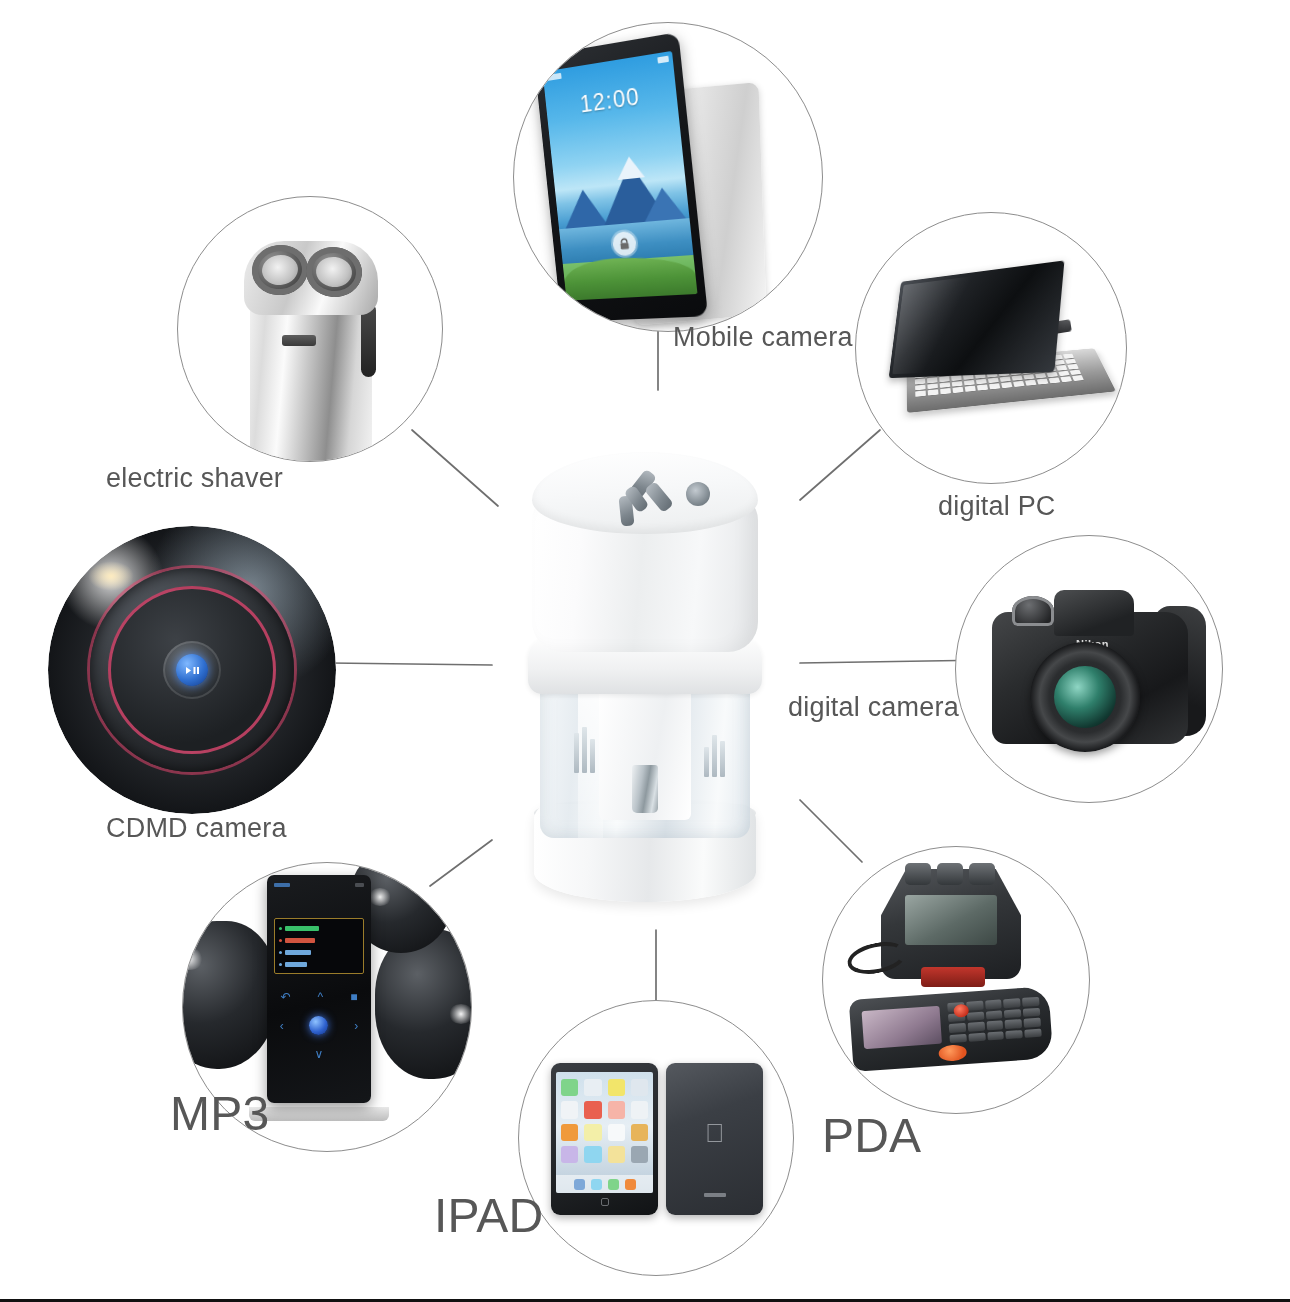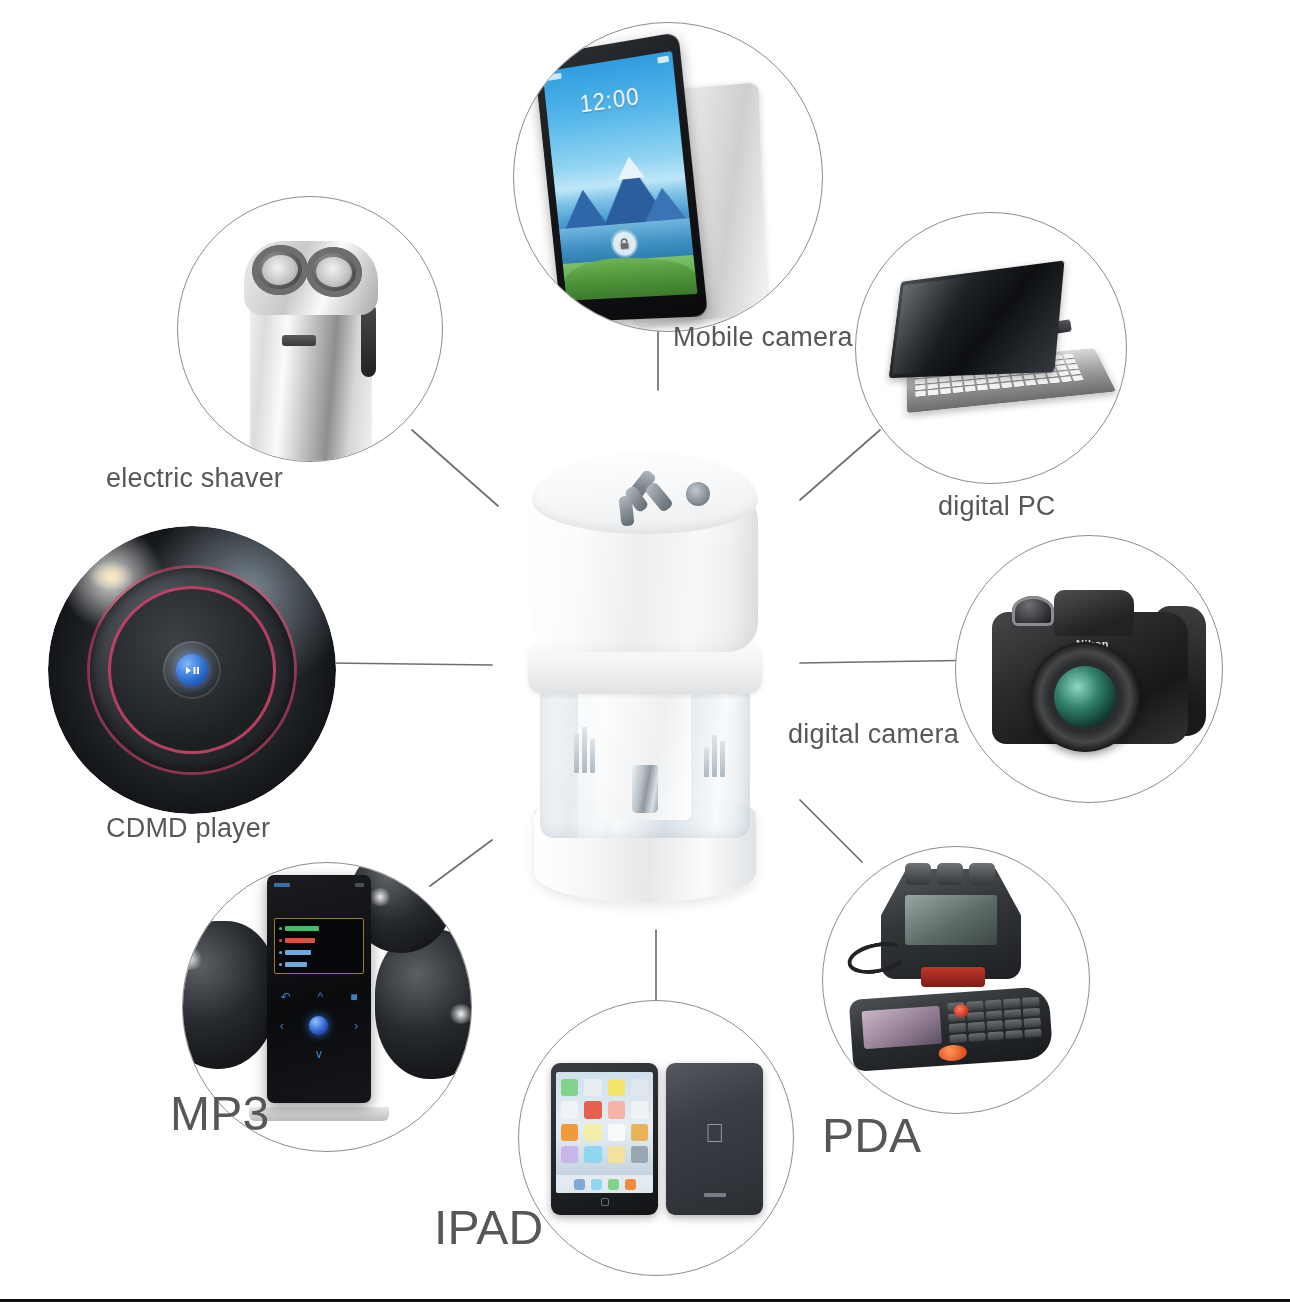--- a/index.html
+++ b/index.html
@@ -248,21 +248,21 @@
   }
   .cam-glass {
     position: absolute; left: 50%; top: 50%; transform: translate(-50%,-50%);
     width: 62px; height: 62px; border-radius: 50%;
     background: radial-gradient(circle at 38% 34%, #8fd6c4 0%, #2f7f6b 38%, #123a32 72%, #06100e 100%);
   }
   .cam-brand {
     position: absolute; left: 84px; top: 26px;
     color: #e6e6e6; font-size: 11px; letter-spacing: .5px; font-weight: 700;
   }
-  #lbl-camera { left: 788px; top: 719px; }
+  #lbl-camera { left: 788px; top: 692px; }
 
   
   #c-mp3 { left: 182px; top: 862px; width: 290px; height: 290px; }
   .mp3-wrap { position: absolute; inset: 0; }
   .hp-cup {
     position: absolute; border-radius: 50%;
     background: radial-gradient(circle at 36% 30%, #5c6065 0%, #26292d 45%, #0c0d0f 100%);
   }
   .hp-cup.left  { left: -26px; top: 58px;  width: 120px; height: 148px; border-radius: 50% 42% 48% 50%; }
   .hp-cup.right { right: -22px; top: 66px; width: 118px; height: 150px; border-radius: 44% 50% 50% 46%; }
@@ -342,21 +342,21 @@
     position: relative;
   }
   .ip-apple {
     position: absolute; left: 50%; top: 46%; transform: translate(-50%,-50%);
     font-size: 26px; color: #93979c; line-height: 1;
   }
   .ip-word {
     position: absolute; left: 50%; bottom: 18px; transform: translateX(-50%);
     width: 22px; height: 4px; background: #7b7f85; border-radius: 1px;
   }
-  #lbl-ipad { left: 434px; top: 1188px; margin-top: 12px; }
+  #lbl-ipad { left: 434px; top: 1188px; }
 
   
   #c-pda { left: 822px; top: 846px; width: 268px; height: 268px; }
   .pda-top {
     position: absolute; left: 58px; top: 22px; width: 140px; height: 110px;
   }
   .pt-shell {
     position: absolute; inset: 0;
     background: linear-gradient(165deg,#55585c 0%,#34373a 40%,#1d1f22 100%);
     border-radius: 22px 22px 14px 14px;
@@ -679,21 +679,21 @@
           <div class="cd-btn">
             <svg width="15" height="9" viewBox="0 0 15 9" aria-hidden="true">
               <path d="M1 1l5 3.5L1 8z" fill="#ffffff"></path>
               <rect x="8.5" y="1" width="2" height="7" fill="#ffffff"></rect>
               <rect x="12" y="1" width="2" height="7" fill="#ffffff"></rect>
             </svg>
           </div>
         </div>
       </div>
     </div>
-    <div class="label sm" id="lbl-cdmd">CDMD player</div>
+    <div class="label sm" id="lbl-cdmd">CDMD camera</div>
   </div>
 
   <div class="node">
     <div class="bubble" id="c-camera">
       <div class="camera">
         <div class="cam-grip"></div>
         <div class="cam-body">
           <div class="cam-brand">Nikon</div>
         </div>
         <div class="cam-hump"></div>

